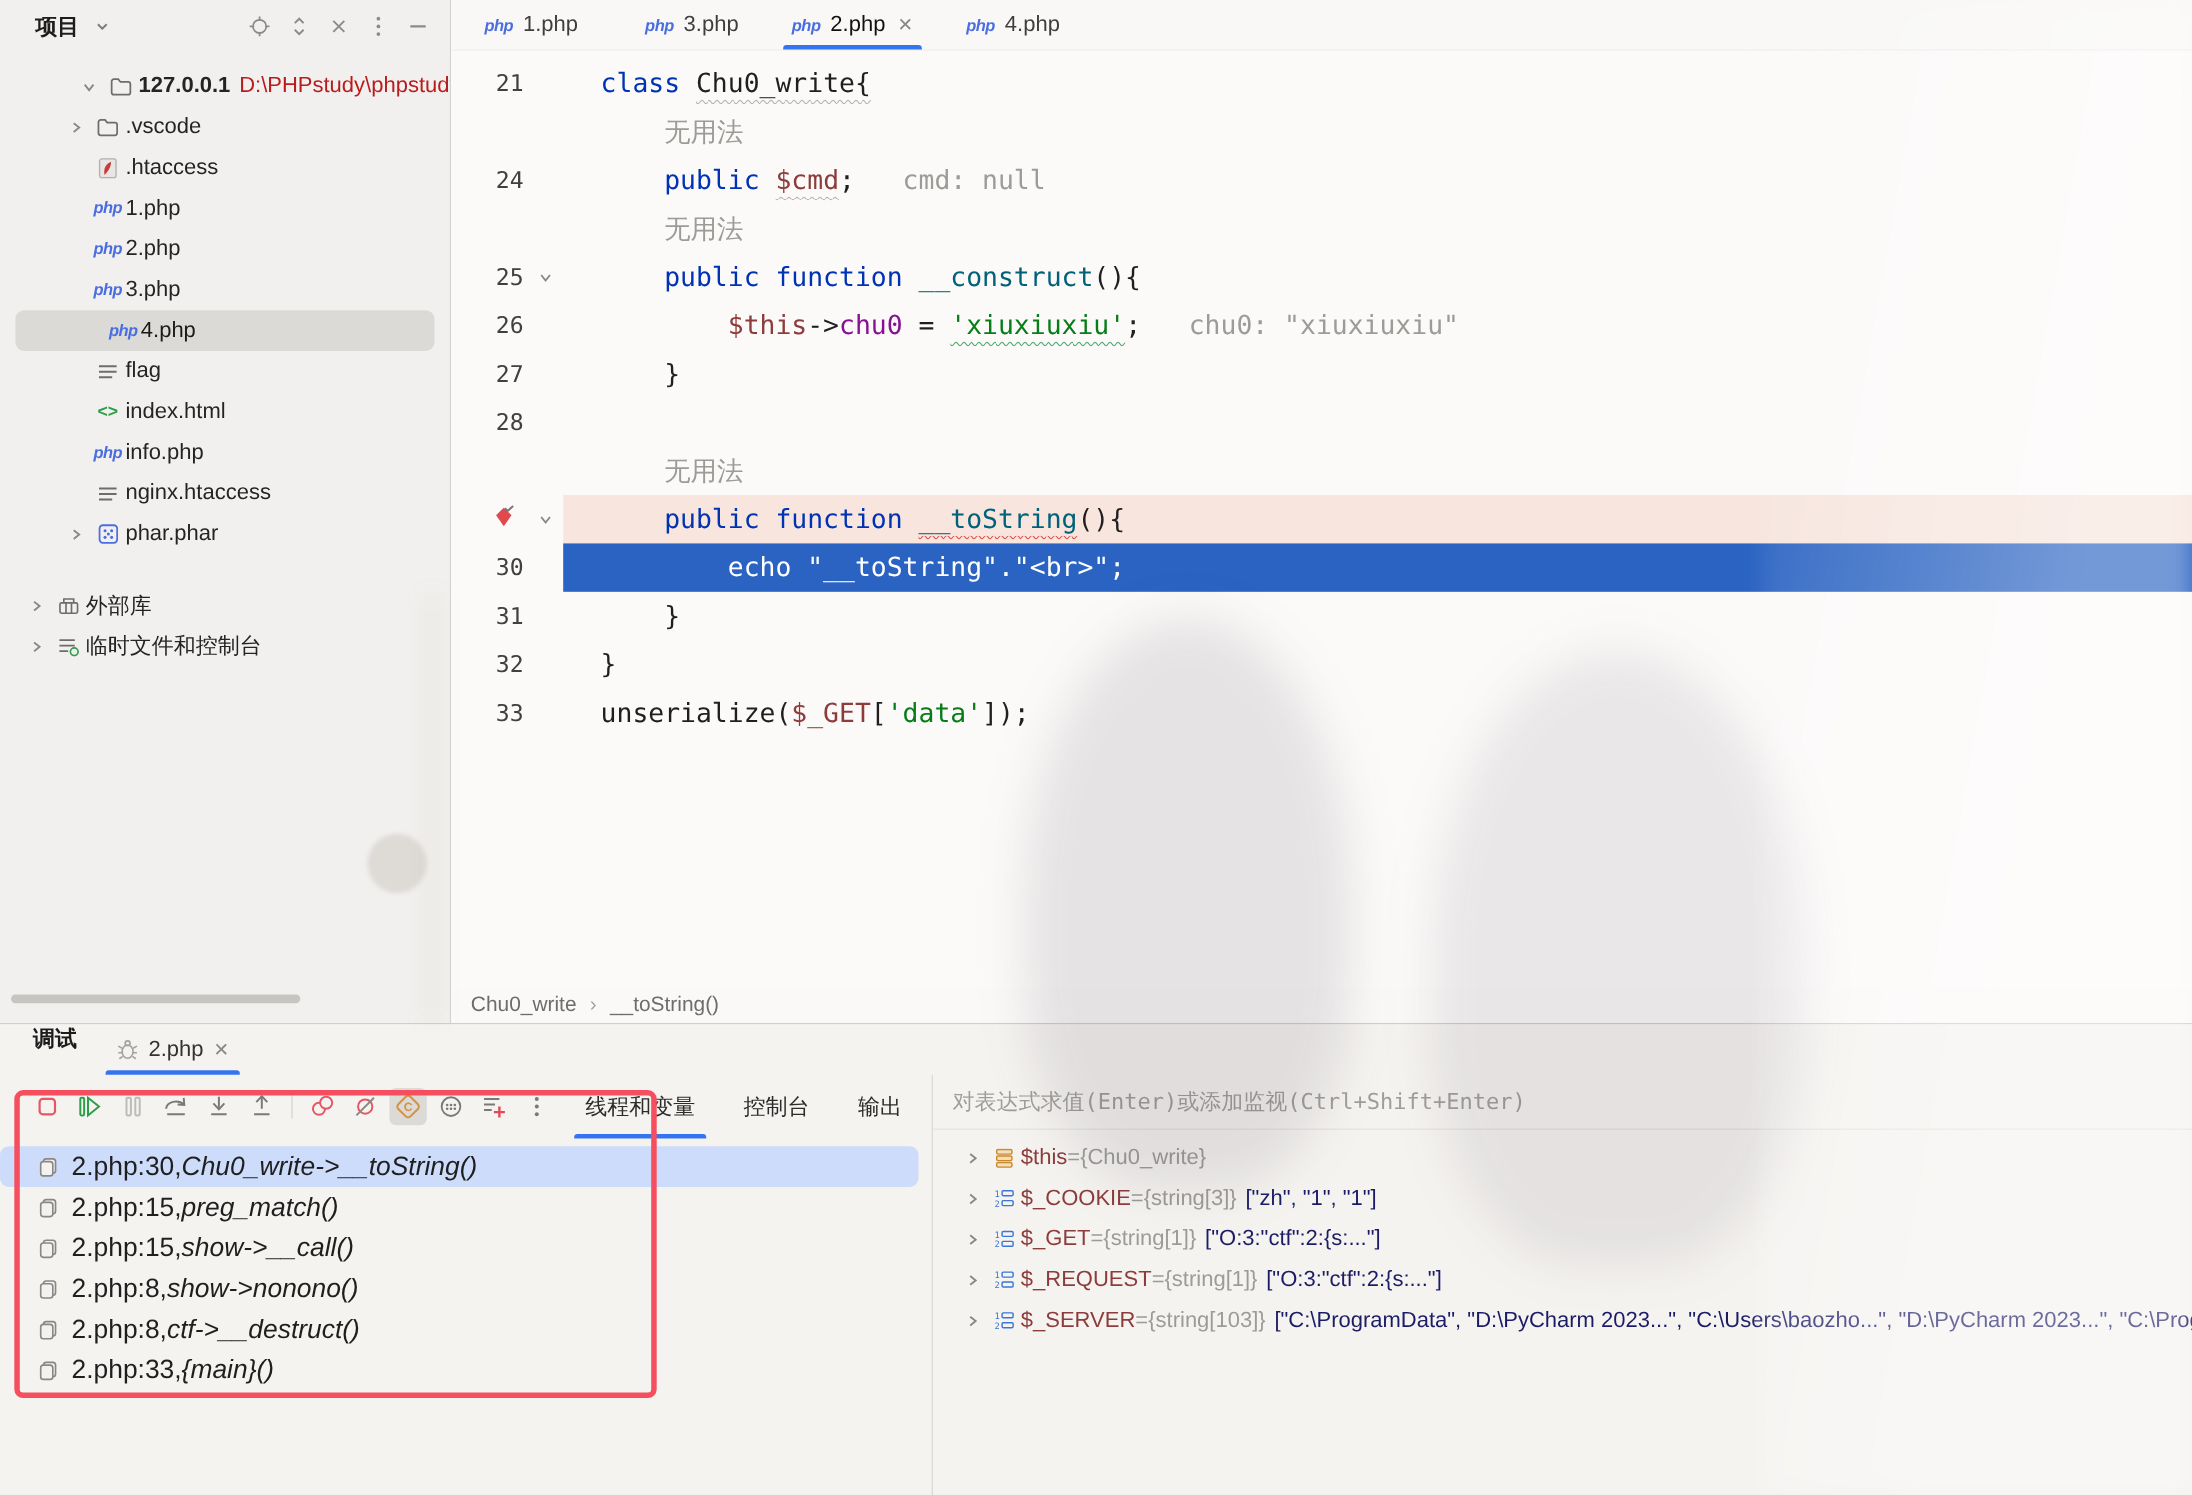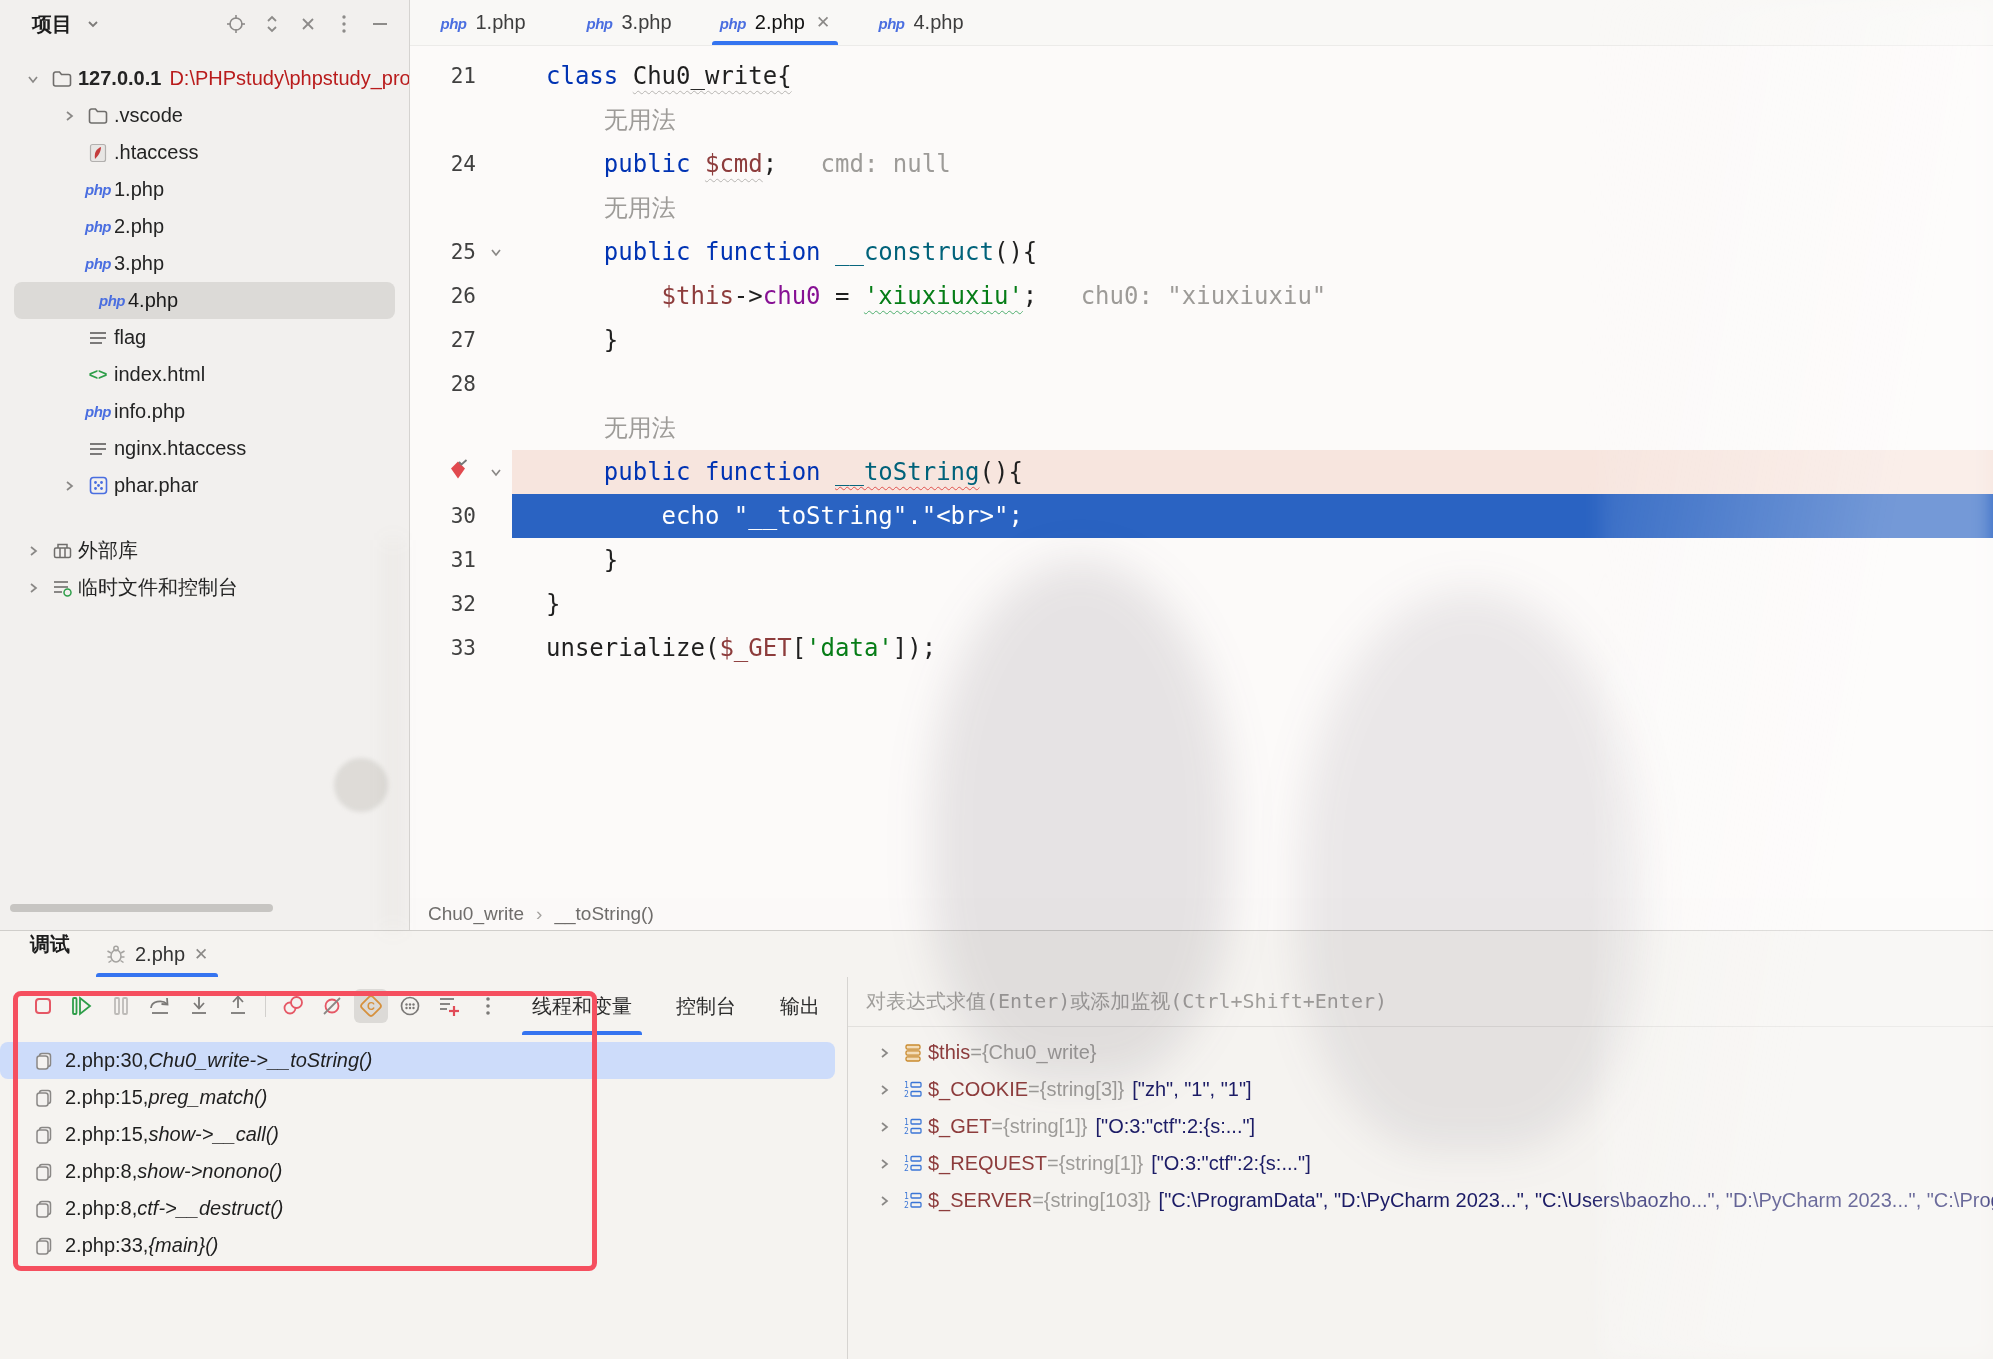--- a/index.html
+++ b/index.html
@@ -69,21 +69,21 @@
   .dbg-tab::after{content:"";position:absolute;left:0;right:0;bottom:0;height:4px;background:#3574f0;border-radius:3px 3px 0 0;}
   .dbg-tab .closex{color:#8b8987;font-size:17px;}
   .dbg-body{flex:1;display:flex;min-height:0;}
   .frames-pane{width:847px;flex:none;display:flex;flex-direction:column;}
   .dtoolbar{height:58px;display:flex;align-items:center;padding-left:26px;flex:none;}
   .dico{width:34px;height:34px;display:flex;align-items:center;justify-content:center;border-radius:6px;margin-right:5px;}
   .dico.sel-bg{background:#dcdad7;}
   .dsep{width:1px;height:22px;background:#d2d0cd;margin:0 10px 0 5px;}
   .dtab{height:58px;display:flex;align-items:center;padding:0 22px;font-size:20px;color:#2c2c2c;position:relative;}
   .dtab.active::after{content:"";position:absolute;left:12px;right:12px;bottom:0;height:4px;background:#3574f0;border-radius:3px 3px 0 0;}
-  .frames{margin-top:7px;font-size:20px;}
+  .frames{margin-top:7px;font-size:24px;}
   .frow{height:37px;display:flex;align-items:center;padding-left:34px;color:#1f1f1f;}
   .frow.sel{background:#cddcfa;border-radius:8px;margin-right:12px;}
   .ficon{margin-right:11px;display:flex;}
   .ffn{font-style:italic;}
   .vars-pane{flex:1;border-left:1px solid #d6d4d1;display:flex;flex-direction:column;min-width:0;}
   .watch-hint{height:50px;display:flex;align-items:center;padding-left:18px;font-family:"DejaVu Sans Mono",monospace;
               font-size:20px;color:#a09e9b;border-bottom:1px solid #e2e0dd;flex:none;white-space:nowrap;overflow:hidden;}
   .vrows{margin-top:7px;font-size:20px;}
   .vrow{height:37px;display:flex;align-items:center;padding-left:22px;white-space:nowrap;overflow:hidden;}
   .vchev{width:28px;display:flex;justify-content:center;color:#8a8886;flex:none;}
@@ -149,21 +149,21 @@
               <circle cx="3" cy="17" r="1.7"></circle>
             </svg>
         </span>
         <span class="sb-ico">
           <svg width="16" height="4" viewBox="0 0 16 4">
               <line x1="1" y1="2" x2="15" y2="2" stroke="#8d8b89" stroke-width="2"></line>
             </svg>
         </span>
       </div>
       <div class="tree" id="tree">
-          <div class="trow" style="padding-left: 20px;">
+          <div class="trow" style="padding-left: 20px; margin-left: 48px;">
             <span class="tchev">
               <svg width="12" height="12" viewBox="0 0 12 12">
                 <polyline points="2,4 6,9 10,4" fill="none" stroke="#8a8886" stroke-width="1.7"></polyline>
               </svg>
             </span>
             <span class="ticon">
               <svg width="20" height="18" viewBox="0 0 20 18" fill="none" stroke="#6f6d6b" stroke-width="1.6">
                 <path d="M1.5 4 a2 2 0 0 1 2-2 h4 l2 2.5 h7 a2 2 0 0 1 2 2 v7.5 a2 2 0 0 1-2 2 h-13 a2 2 0 0 1-2-2 z"></path>
               </svg>
             </span>

